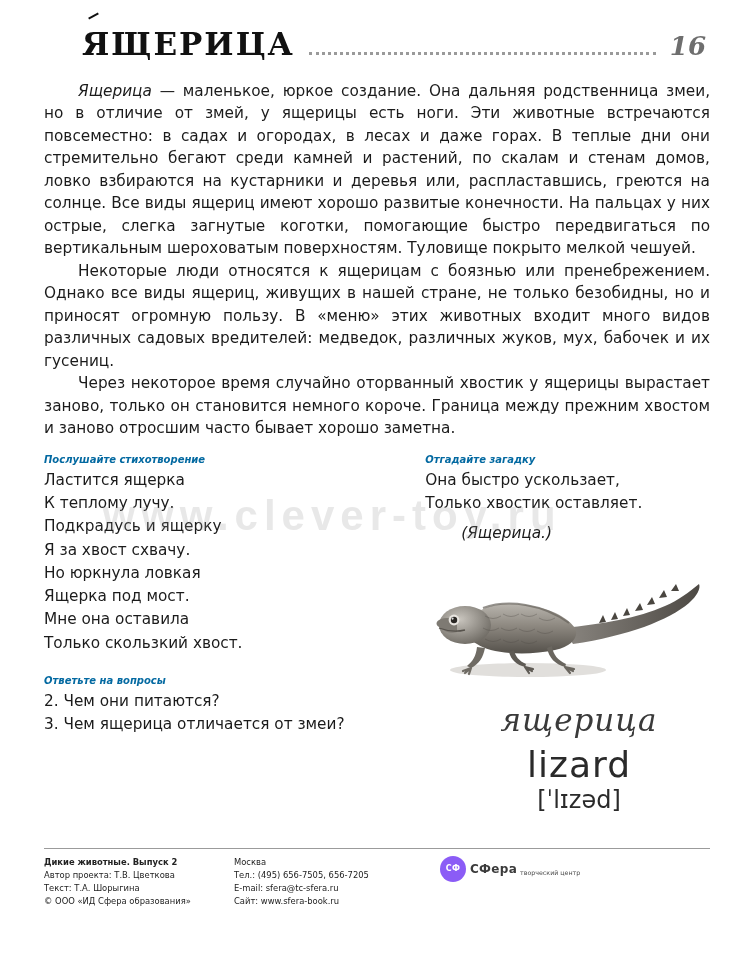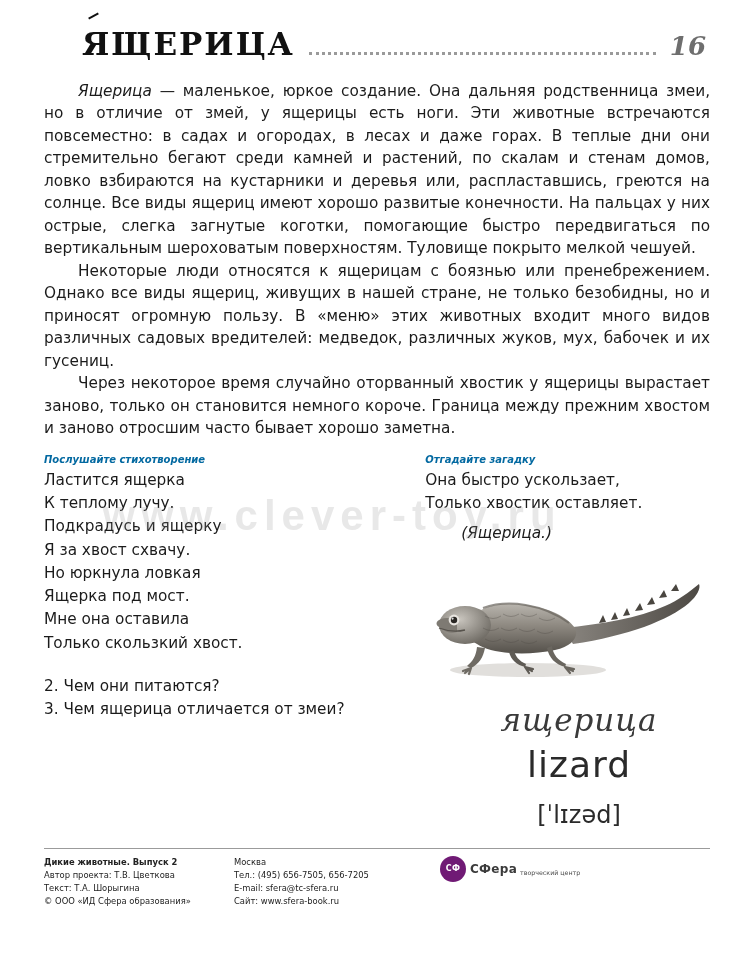--- a/index.html
+++ b/index.html
@@ -168,21 +168,21 @@
     font-family: "DejaVu Sans", sans-serif;
     font-size: 36px;
     color: #2a2a2a;
     margin-top: 6px;
     letter-spacing: 1px;
   }
   .word-tr {
     font-family: "DejaVu Sans", sans-serif;
     font-size: 24px;
     color: #2a2a2a;
-    margin-top: 16px;
+    margin-top: 1px;
   }
 
   
   .footer {
     position: absolute;
     left: 44px;
     right: 44px;
     bottom: 52px;
     border-top: 1px solid #9b9b9b;
     padding-top: 7px;
@@ -198,21 +198,21 @@
   .f-col-2 { width: 200px; }
   .f-logo {
     margin-left: 6px;
     display: flex;
     align-items: center;
   }
   .logo-circle {
     width: 26px;
     height: 26px;
     border-radius: 50%;
-    background: #701a75;
+    background: #8b5cf6;
     color: #fff;
     font-size: 8px;
     font-weight: bold;
     display: flex;
     align-items: center;
     justify-content: center;
     letter-spacing: .3px;
   }
   .logo-text {
     margin-left: 4px;
@@ -255,20 +255,21 @@
       <div class="poem-line">Ластится ящерка</div>
       <div class="poem-line">К теплому лучу.</div>
       <div class="poem-line">Подкрадусь и ящерку</div>
       <div class="poem-line">Я за хвост схвачу.</div>
       <div class="poem-line">Но юркнула ловкая</div>
       <div class="poem-line">Ящерка под мост.</div>
       <div class="poem-line">Мне она оставила</div>
       <div class="poem-line">Только скользкий хвост.</div>
 
       <div class="questions">
+        <div class="sec-title">Ответьте на вопросы</div>
         <div class="q-line">2. Чем они питаются?</div>
         <div class="q-line">3. Чем ящерица отличается от змеи?</div>
       </div>
     </div>
 
     <div class="col-right">
       <div class="sec-title">Отгадайте загадку</div>
       <div class="riddle-line">Она быстро ускользает,</div>
       <div class="riddle-line">Только хвостик оставляет.</div>
       <div class="riddle-answer">(Ящерица.)</div>

